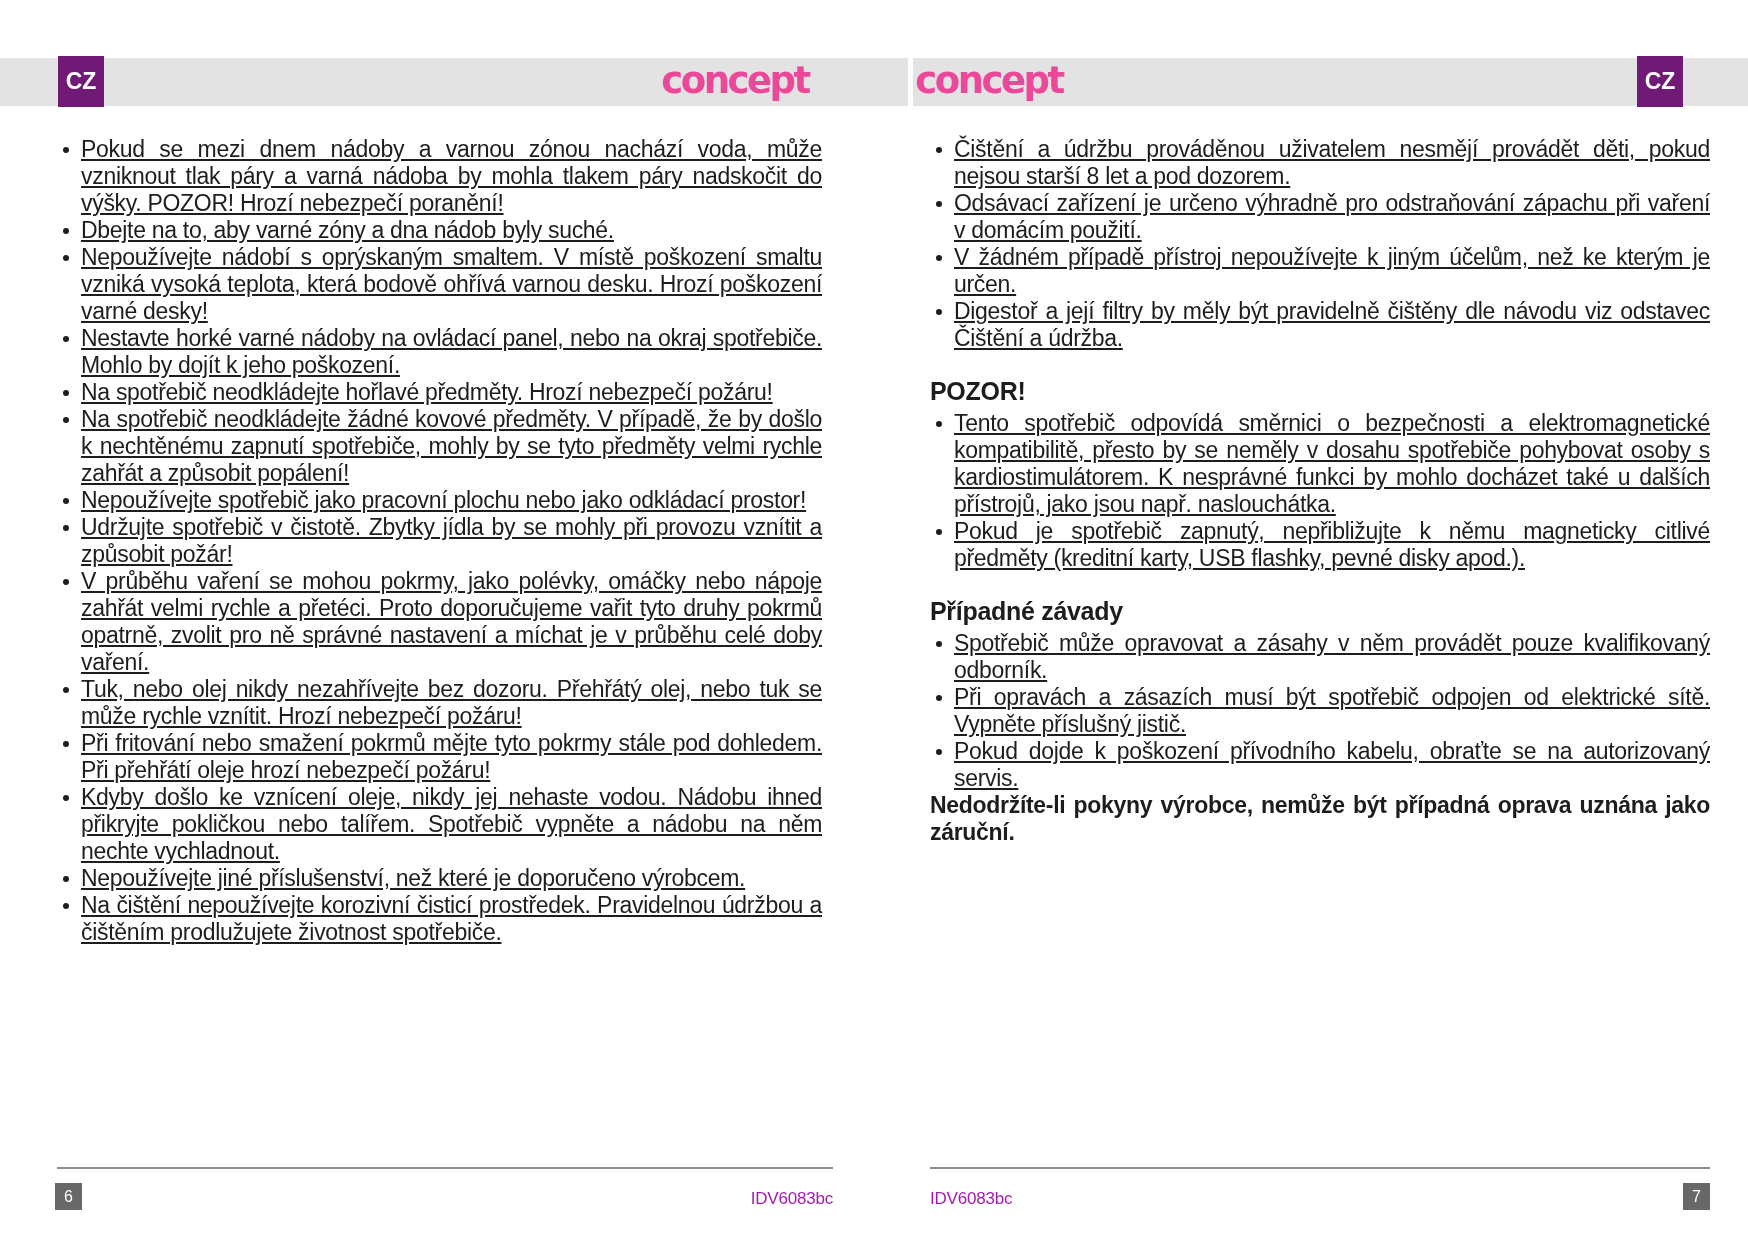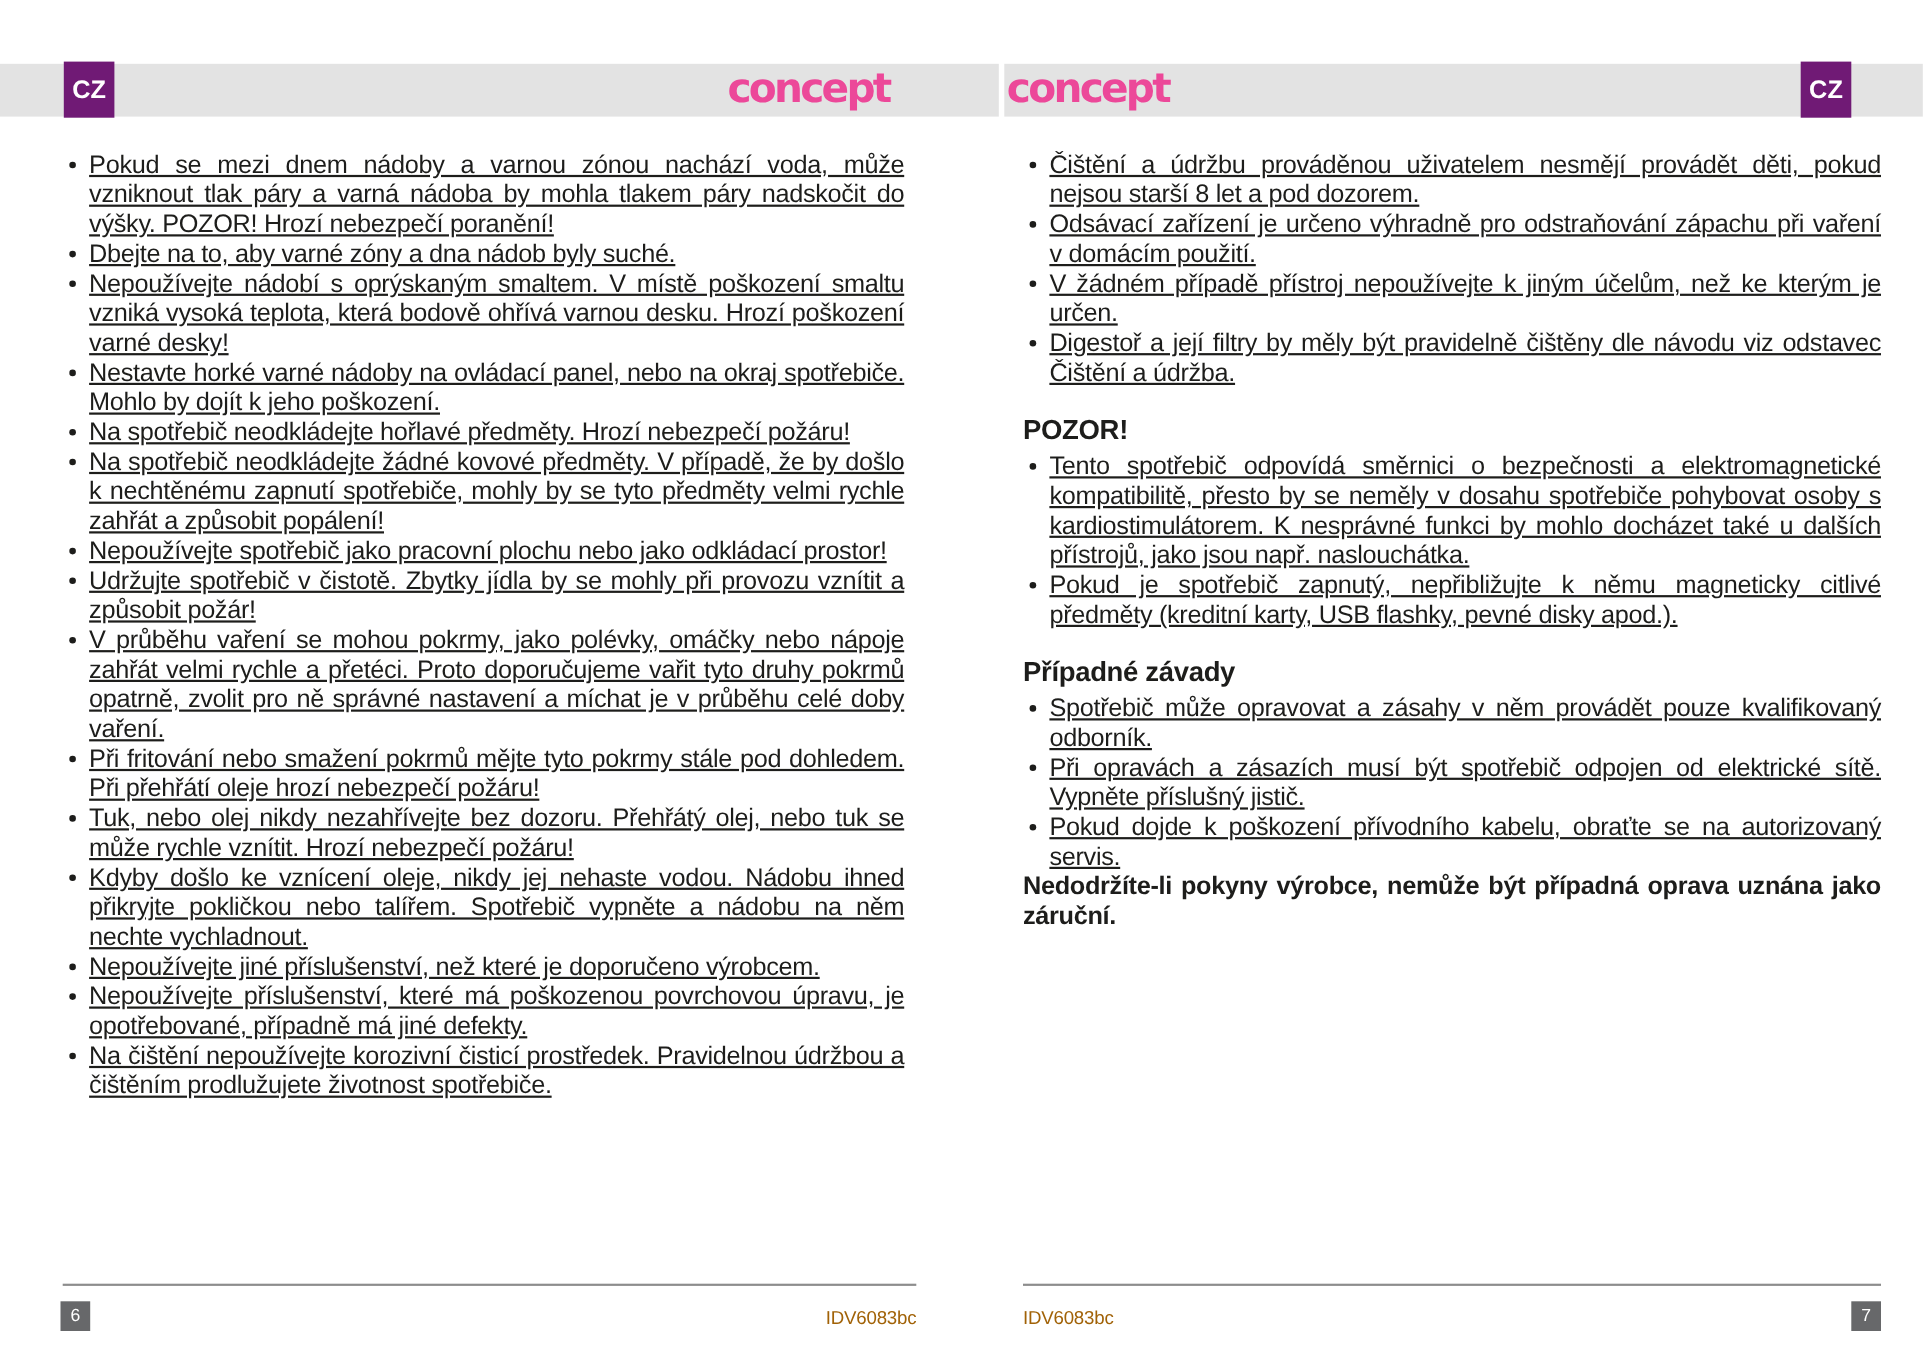--- a/index.html
+++ b/index.html
@@ -58,21 +58,21 @@
   .footer-rule { position:absolute; top:1167px; height:2px; background:#8d8d8d; }
   .page.left  .footer-rule { left:57px; width:776px; }
   .page.right .footer-rule { left:56px; width:780px; }
   .page-number {
     position:absolute; top:1183px; width:27px; height:27px;
     background:#67686a; color:#ffffff; font-size:16px;
     display:flex; align-items:center; justify-content:center;
   }
   .page.left  .page-number { left:55px; }
   .page.right .page-number { left:809px; }
-  .model-code { position:absolute; top:1189px; font-size:17px; color:#a16207; letter-spacing:-0.2px; }
+  .model-code { position:absolute; top:1189px; font-size:17px; color:#a21caf; letter-spacing:-0.2px; }
   .page.left  .model-code { left:57px; width:776px; text-align:right; }
   .page.right .model-code { left:56px; }
 </style>
 </head>
 <body>
 
 <div>
 
   <div class="page left">
     <div class="header-band"></div>
@@ -83,25 +83,24 @@
       <ul class="bullets">
         <li>Pokud se mezi dnem nádoby a varnou zónou nachází voda, může vzniknout tlak páry a varná nádoba by mohla tlakem páry nadskočit do výšky. POZOR! Hrozí nebezpečí poranění!</li>
         <li>Dbejte na to, aby varné zóny a dna nádob byly suché.</li>
         <li>Nepoužívejte nádobí s oprýskaným smaltem. V místě poškození smaltu vzniká vysoká teplota, která bodově ohřívá varnou desku. Hrozí poškození varné desky!</li>
         <li>Nestavte horké varné nádoby na ovládací panel, nebo na okraj spotřebiče. Mohlo by dojít k jeho poškození.</li>
         <li>Na spotřebič neodkládejte hořlavé předměty. Hrozí nebezpečí požáru!</li>
         <li>Na spotřebič neodkládejte žádné kovové předměty. V případě, že by došlo k nechtěnému zapnutí spotřebiče, mohly by se tyto předměty velmi rychle zahřát a způsobit popálení!</li>
         <li>Nepoužívejte spotřebič jako pracovní plochu nebo jako odkládací prostor!</li>
         <li>Udržujte spotřebič v čistotě. Zbytky jídla by se mohly při provozu vznítit a způsobit požár!</li>
         <li>V průběhu vaření se mohou pokrmy, jako polévky, omáčky nebo nápoje zahřát velmi rychle a přetéci. Proto doporučujeme vařit tyto druhy pokrmů opatrně, zvolit pro ně správné nastavení a míchat je v průběhu celé doby vaření.</li>
+        <li>Tuk, nebo olej nikdy nezahřívejte bez dozoru. Přehřátý olej, nebo tuk se může rychle vznítit. Hrozí nebezpečí požáru!</li>
         <li>Při fritování nebo smažení pokrmů mějte tyto pokrmy stále pod dohledem. Při přehřátí oleje hrozí nebezpečí požáru!</li>
-        <li>Tuk, nebo olej nikdy nezahřívejte bez dozoru. Přehřátý olej, nebo tuk se může rychle vznítit. Hrozí nebezpečí požáru!</li>
         <li>Kdyby došlo ke vznícení oleje, nikdy jej nehaste vodou. Nádobu ihned přikryjte pokličkou nebo talířem. Spotřebič vypněte a nádobu na něm nechte vychladnout.</li>
         <li>Nepoužívejte jiné příslušenství, než které je doporučeno výrobcem.</li>
-        <li>Nepoužívejte příslušenství, které má poškozenou povrchovou úpravu, je opotřebované, případně má jiné defekty.</li>
         <li>Na čištění nepoužívejte korozivní čisticí prostředek. Pravidelnou údržbou a čištěním prodlužujete životnost spotřebiče.</li>
       </ul>
     </div>
 
     <div class="footer-rule"></div>
     <div class="page-number">6</div>
     <div class="model-code">IDV6083bc</div>
   </div>
 
   <div class="page right">

